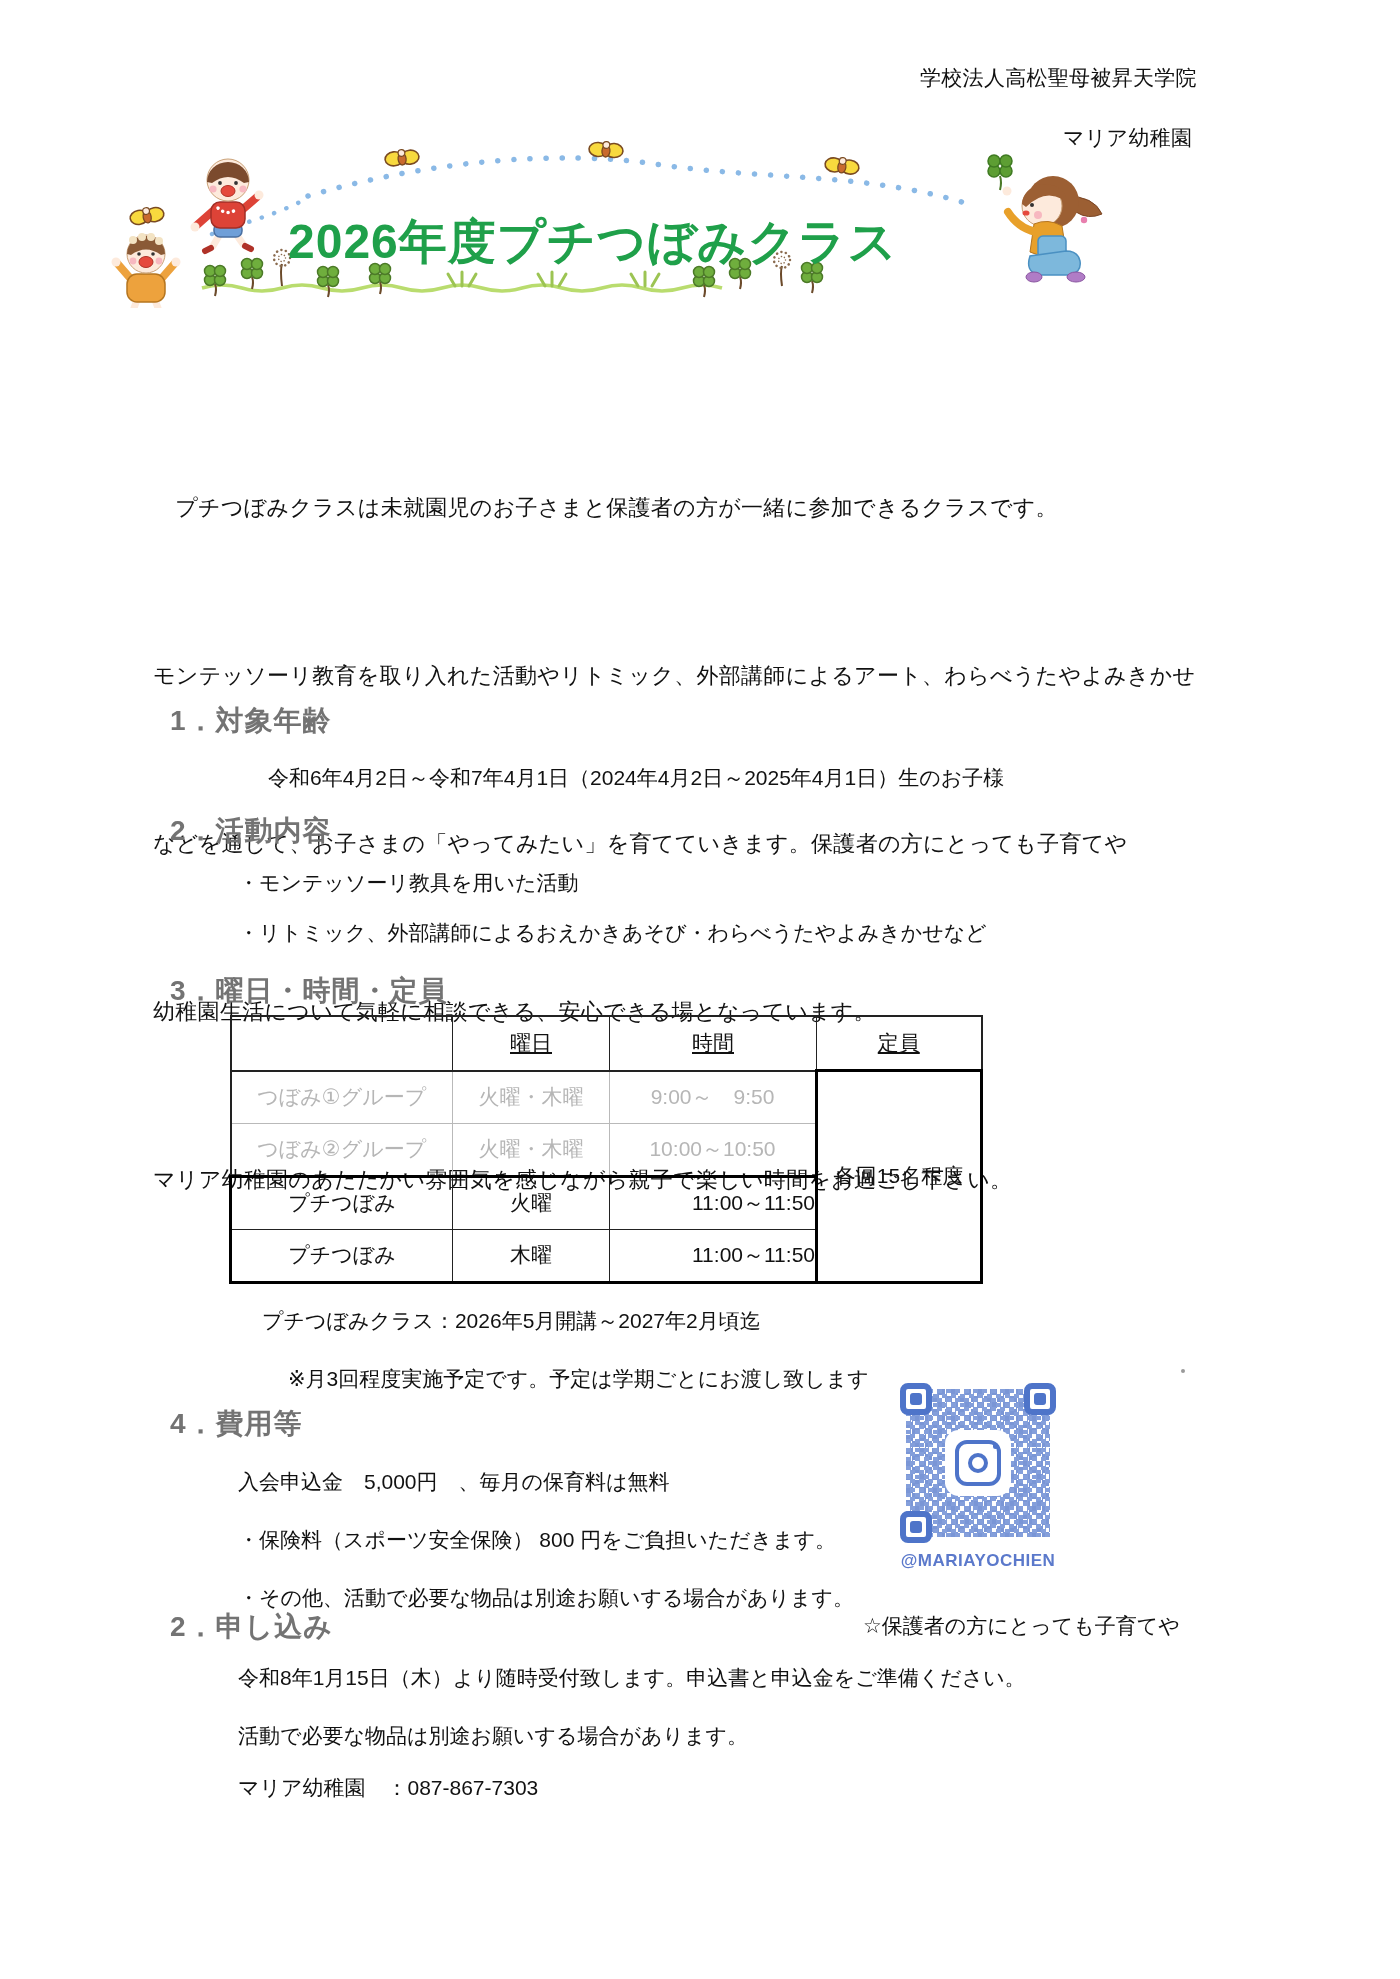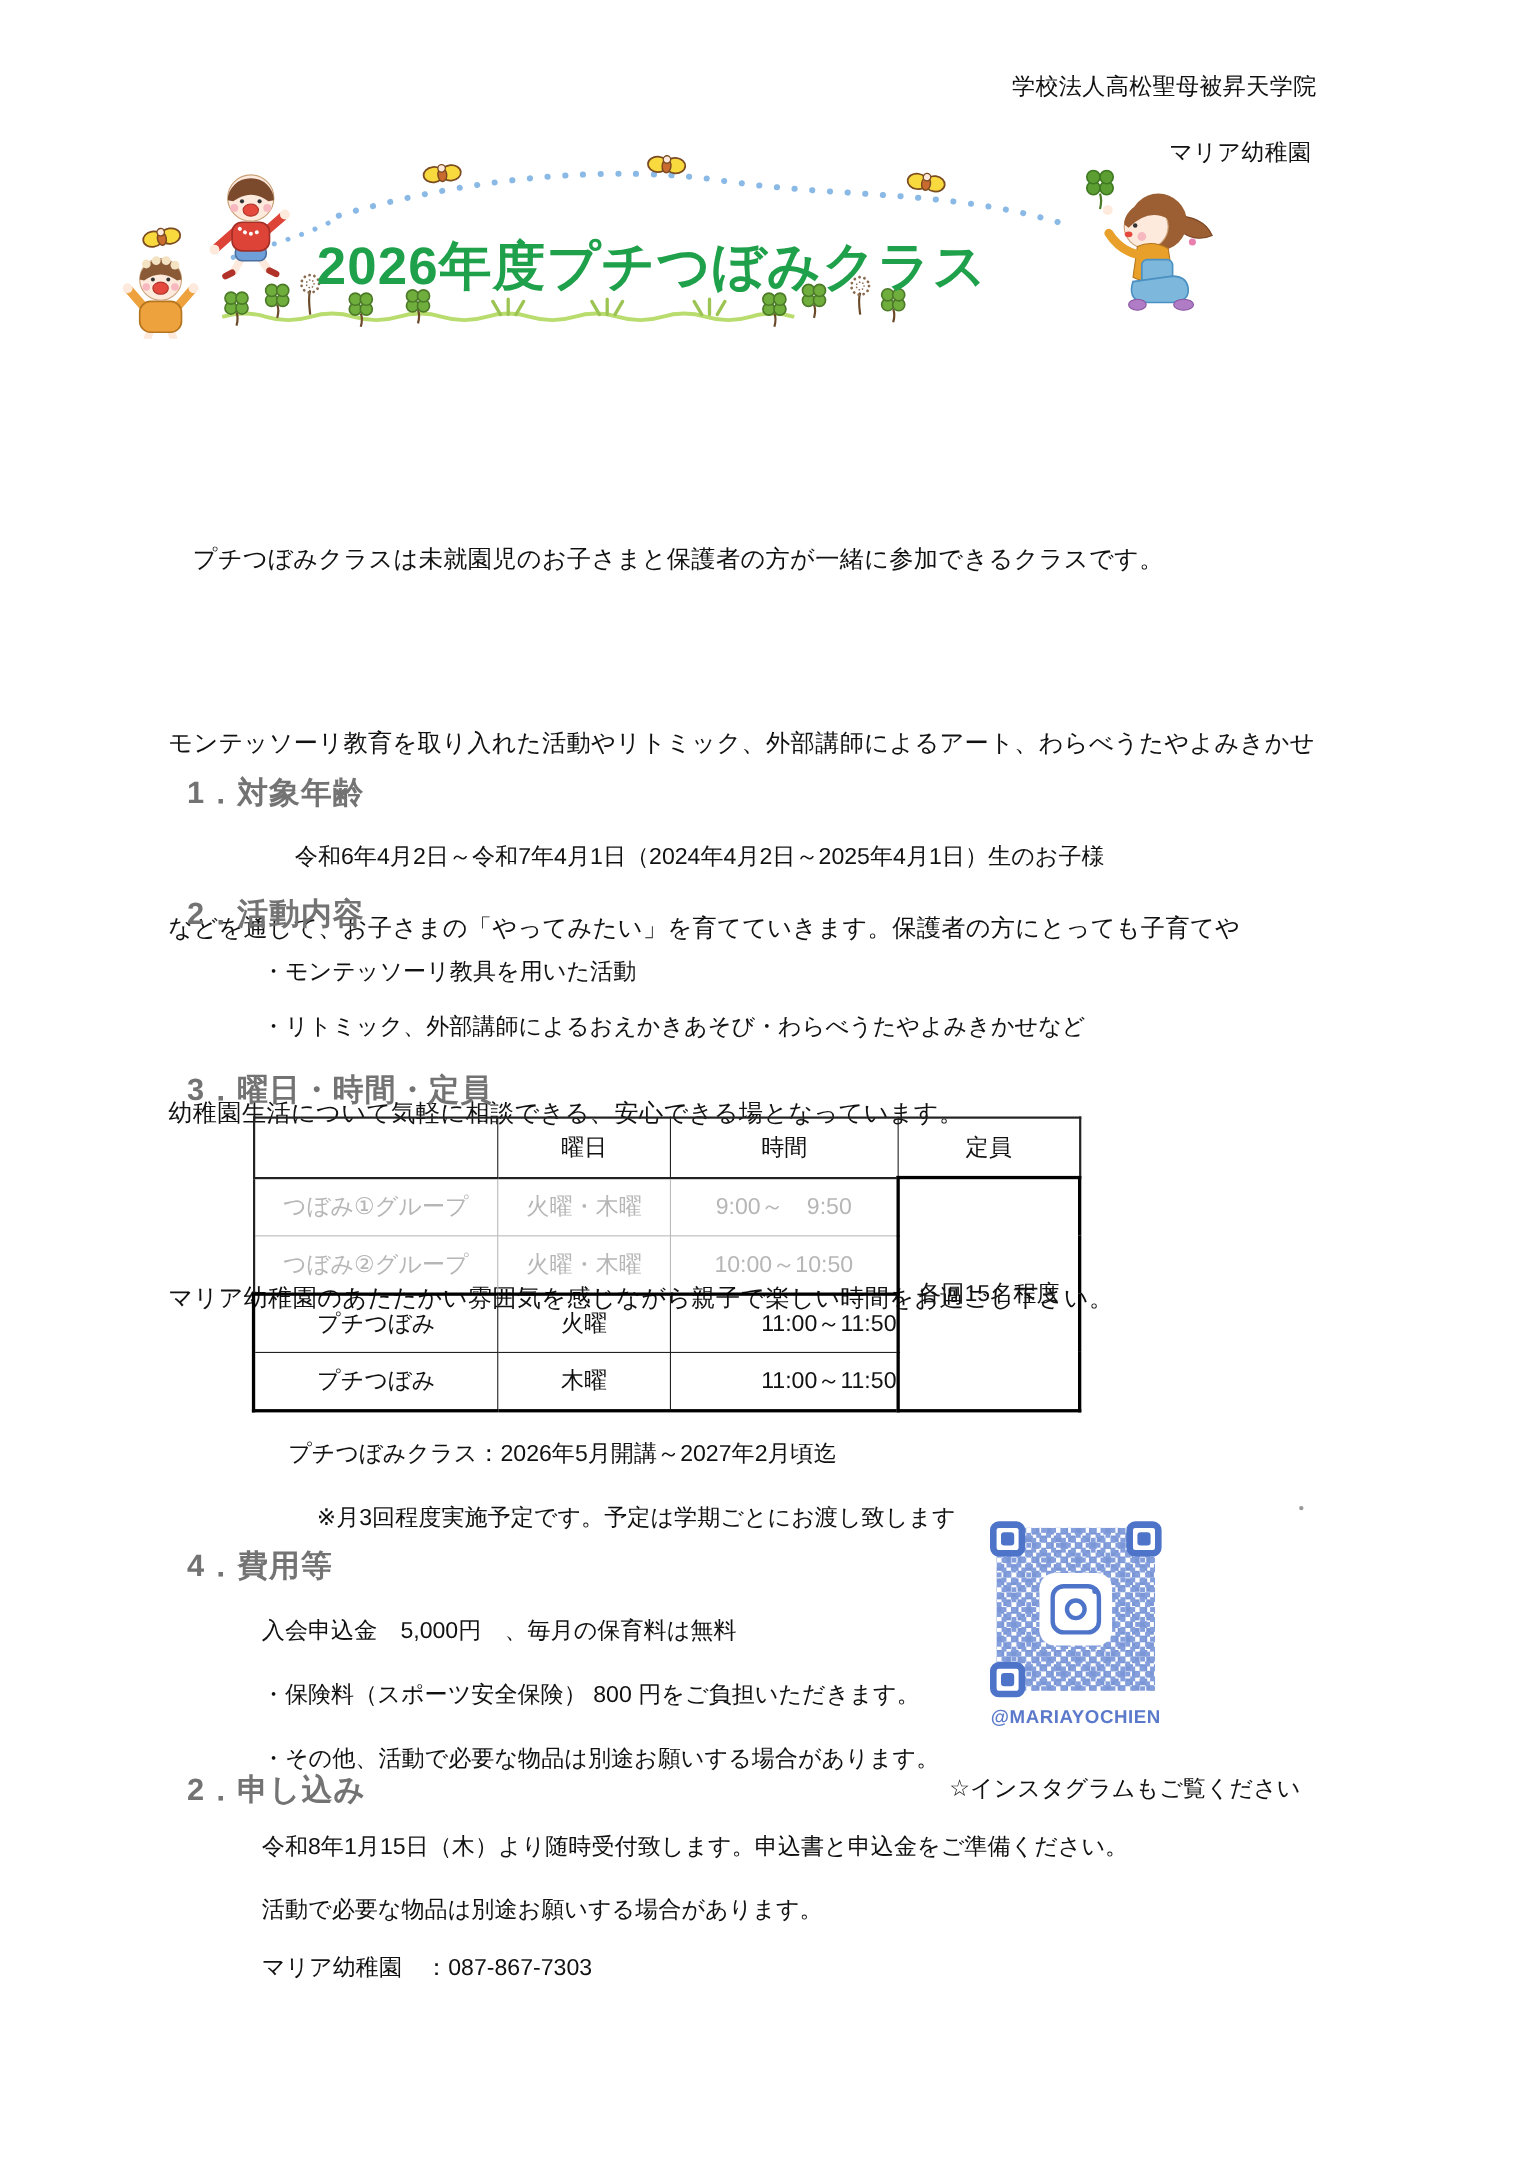--- a/index.html
+++ b/index.html
@@ -18,21 +18,21 @@
     letter-spacing:1px;white-space:pre;
   }
   .intro{left:153px;top:368px;font-size:22px;line-height:56px;}
   .intro div{height:56px;}
   .sec-h{font-size:28px;font-weight:bold;color:#737373;letter-spacing:1px;white-space:pre;}
   .body-t{font-size:21px;white-space:pre;}
   
   .sched{position:absolute;left:229px;top:1015px;border-collapse:collapse;table-layout:fixed;border:2.5px solid #222;}
   .sched th,.sched td{border:1.5px solid #222;text-align:center;vertical-align:middle;
     font-size:21px;font-weight:normal;color:#111;padding:0;white-space:pre;}
-  .sched th{height:52px;border-bottom-width:2px;}
+  .sched th{height:52px;border-bottom-width:2px;text-decoration:underline;}
   .sched td{height:51px;}
   .sched tr.muted td{color:#b6b6b6;border-color:#b9b9b9;}
   .sched tr.pt1 td{border-top:3.5px solid #000;}
   .sched tr.pt1 td:first-child,.sched tr.pt2 td:first-child{border-left:3.5px solid #000;}
   .sched tr.pt1 td.tcol,.sched tr.pt2 td.tcol{border-right:3.5px solid #000;text-align:right;}
   .sched tr.pt2 td{border-bottom:3.5px solid #000;}
   .sched td.capcell{border:3.5px solid #000 !important;color:#111 !important;}
   
   .qr{left:900px;top:1383px;width:156px;height:160px;}
   .qr-bg{position:absolute;inset:6px;
@@ -303,18 +303,18 @@
     <div class="qr-center">
       <span class="ig-frame"></span>
         <span class="ig-lens"></span>
         <span class="ig-dot"></span>
     </div>
   </div>
   <div class="abs qr-caption">@MARIAYOCHIEN</div>
   <div class="abs stray"></div>
 
   <div class="abs sec-h" style="left:170px;top:1608px;">2．申し込み</div>
-  <div class="abs body-t" style="left:863px;top:1612px;">☆インスタグラムもご覧ください</div>
+  <div class="abs body-t" style="left:863px;top:1612px;">☆保護者の方にとっても子育てや</div>
   <div class="abs body-t" style="left:238px;top:1664px;">令和8年1月15日（木）より随時受付致します。申込書と申込金をご準備ください。</div>
   <div class="abs body-t" style="left:238px;top:1722px;">活動で必要な物品は別途お願いする場合があります。</div>
   <div class="abs body-t" style="left:238px;top:1774px;">マリア幼稚園　：087-867-7303</div>
 
 </div>
 
 </body></html>

